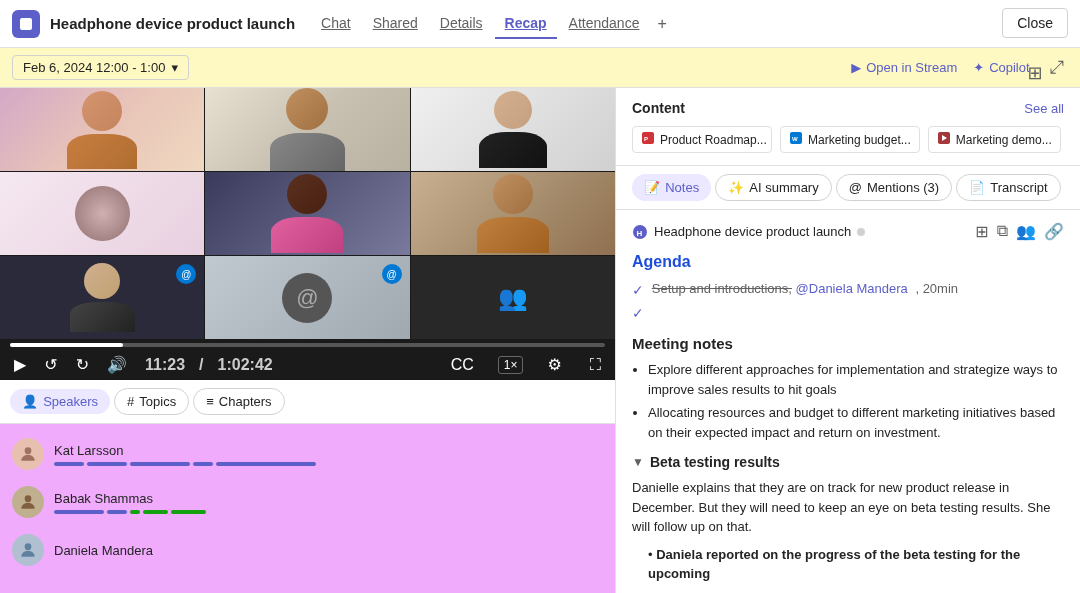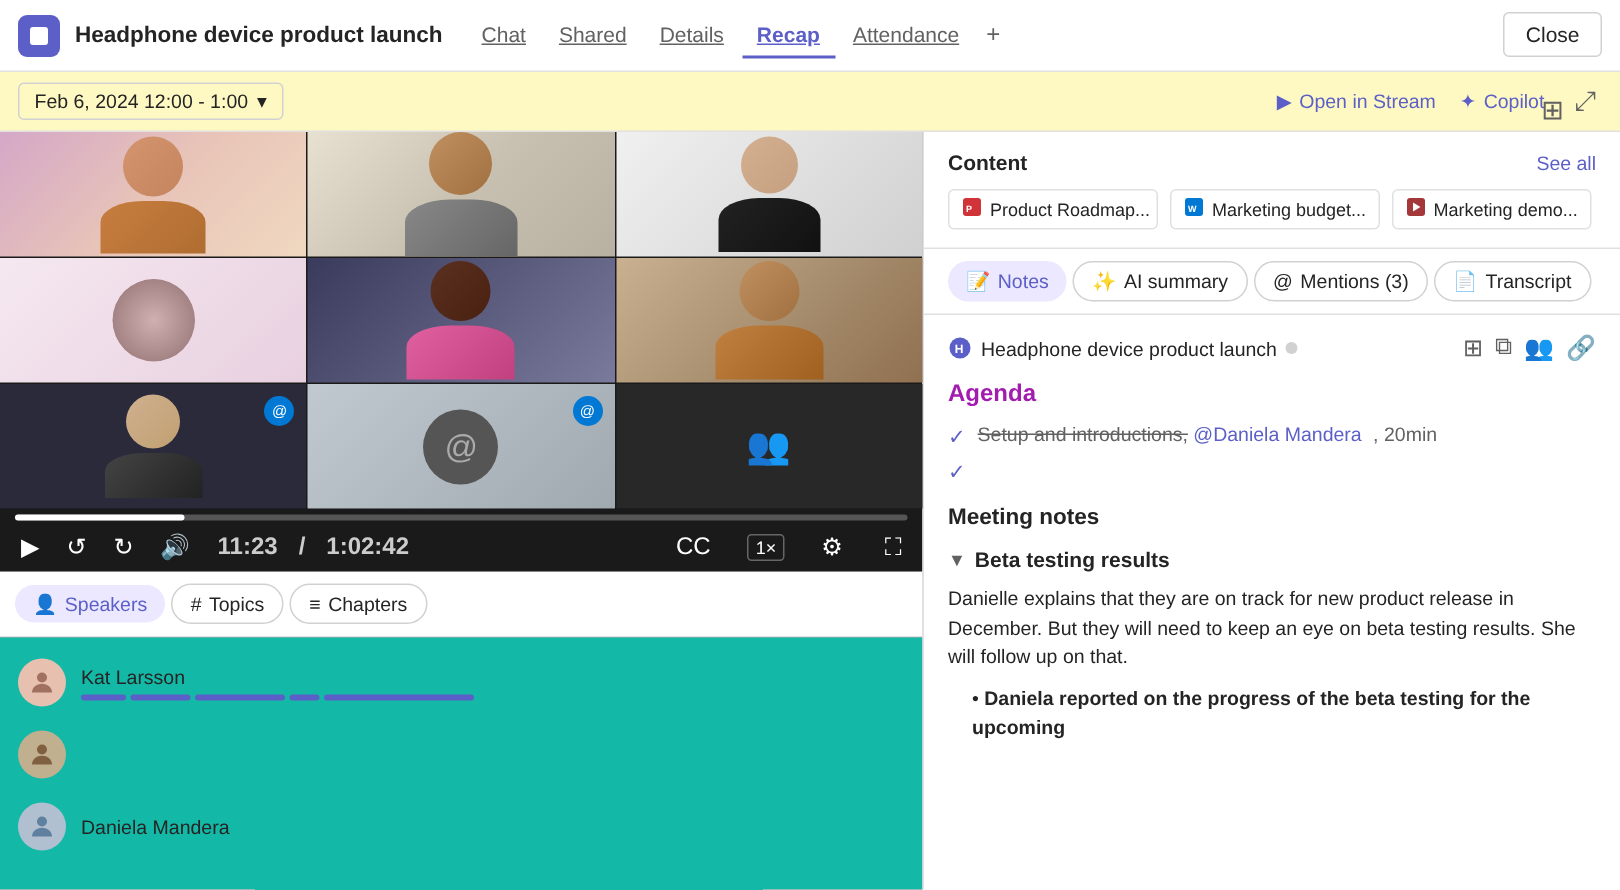--- a/index.html
+++ b/index.html
@@ -94,21 +94,21 @@
       display: flex; align-items: center; gap: 4px; padding: 8px 10px;
     }
     .spk-tab {
       display: flex; align-items: center; gap: 5px; padding: 5px 12px;
       border-radius: 20px; cursor: pointer; font-size: 13px; font-weight: 500;
     }
     .spk-tab.active { background: #ebe8ff; color: #5b5fc7; }
     .spk-tab:not(.active) { color: #242424; border: 1px solid #d1d1d1; }
 
     
-    .speaker-list { background: #14b8a6; flex: 1; overflow-y: auto; padding: 6px 0; }
+    .speaker-list { background: #f0abfc; flex: 1; overflow-y: auto; padding: 6px 0; }
     .speaker-item { display: flex; align-items: center; padding: 8px 12px; gap: 10px; }
     .speaker-avatar {
       width: 32px; height: 32px; border-radius: 50%; background: #c0c0c0;
       overflow: hidden; flex-shrink: 0; display: flex; align-items: center; justify-content: center;
     }
     .speaker-avatar svg { width: 20px; height: 20px; fill: #777; }
     .speaker-info { flex: 1; }
     .speaker-name { font-size: 13px; font-weight: 500; color: #242424; }
     .speaker-bars { display: flex; gap: 3px; margin-top: 4px; align-items: center; flex-wrap: wrap; }
     .bar { height: 4px; border-radius: 2px; }
@@ -145,21 +145,21 @@
 
     
     .notes-content { flex: 1; overflow-y: auto; padding: 12px 16px; }
     .notes-header-row {
       display: flex; align-items: center; justify-content: space-between; margin-bottom: 12px;
     }
     .notes-meeting-title { font-size: 13px; color: #242424; display: flex; align-items: center; gap: 6px; }
     .notes-circle { width: 8px; height: 8px; border-radius: 50%; background: #d1d1d1; }
     .notes-actions { display: flex; gap: 8px; color: #616161; font-size: 16px; }
 
-    .section-title { font-size: 16px; font-weight: 600; color: #a21caf; margin: 2px 0 10px; }
+    .section-title { font-size: 16px; font-weight: 600; color: #1d4ed8; margin: 2px 0 10px; }
     .agenda-item { display: flex; align-items: flex-start; gap: 8px; margin-bottom: 6px; font-size: 13px; }
     .check-icon { color: #5b5fc7; font-size: 14px; flex-shrink: 0; margin-top: 1px; }
     .strikethrough { text-decoration: line-through; color: #616161; }
     .mention { color: #5b5fc7; font-weight: 500; }
     .duration { color: #616161; margin-left: 4px; }
 
     .meeting-notes-title { font-size: 15px; font-weight: 600; color: #242424; margin: 14px 0 8px; }
     .bullet-list { padding-left: 16px; }
     .bullet-list li { font-size: 13px; color: #242424; line-height: 1.5; margin-bottom: 4px; list-style: disc; }
 
@@ -366,20 +366,30 @@
         </div>
       </div>
 
       <div class="speaker-item">
         <div class="speaker-avatar" style="background:#c0b090;">
           <svg viewBox="0 0 24 24">
               <circle cx="12" cy="8" r="4" fill="#806040"></circle>
               <path d="M4 20c0-4 3.6-7 8-7s8 3 8 7" fill="#806040"></path>
             </svg>
         </div>
+        <div class="speaker-info">
+          <div class="speaker-name">Babak Shammas</div>
+          <div class="speaker-bars">
+            <div class="bar bar-blue" style="width:50px;"></div>
+            <div class="bar bar-blue" style="width:20px;"></div>
+            <div class="bar bar-green" style="width:10px;"></div>
+            <div class="bar bar-green" style="width:25px;"></div>
+            <div class="bar bar-green" style="width:35px;"></div>
+          </div>
+        </div>
       </div>
 
       <div class="speaker-item">
         <div class="speaker-avatar" style="background:#b0c0d0;">
           <svg viewBox="0 0 24 24">
               <circle cx="12" cy="8" r="4" fill="#6080a0"></circle>
               <path d="M4 20c0-4 3.6-7 8-7s8 3 8 7" fill="#6080a0"></path>
             </svg>
         </div>
         <div class="speaker-info">
@@ -476,20 +486,24 @@
           <span class="duration">, 20min</span>
         </span>
       </div>
 
       <div class="agenda-item">
         <span class="check-icon">✓</span>
       </div>
 
       <div class="meeting-notes-title">Meeting notes</div>
 
+      <ul class="bullet-list">
+        <li>Explore different approaches for implementation and strategize ways to improve sales results to hit goals</li>
+        <li>Allocating resources and budget to different marketing initiatives based on their expected impact and return on investment.</li>
+      </ul>
 
       <div class="beta-section">
         <div class="beta-header">
           <span class="collapse-icon">▼</span>
           <span>Beta testing results</span>
         </div>
         <div class="beta-desc">Danielle explains that they are on track for new product release in December. But they will need to keep an eye on beta testing results. She will follow up on that.</div>
         <div class="beta-bullet">
           • <span><span style="font-weight:700;">Daniela</span><span> reported on the progress of the beta testing for the upcoming</span></span>
         </div>

